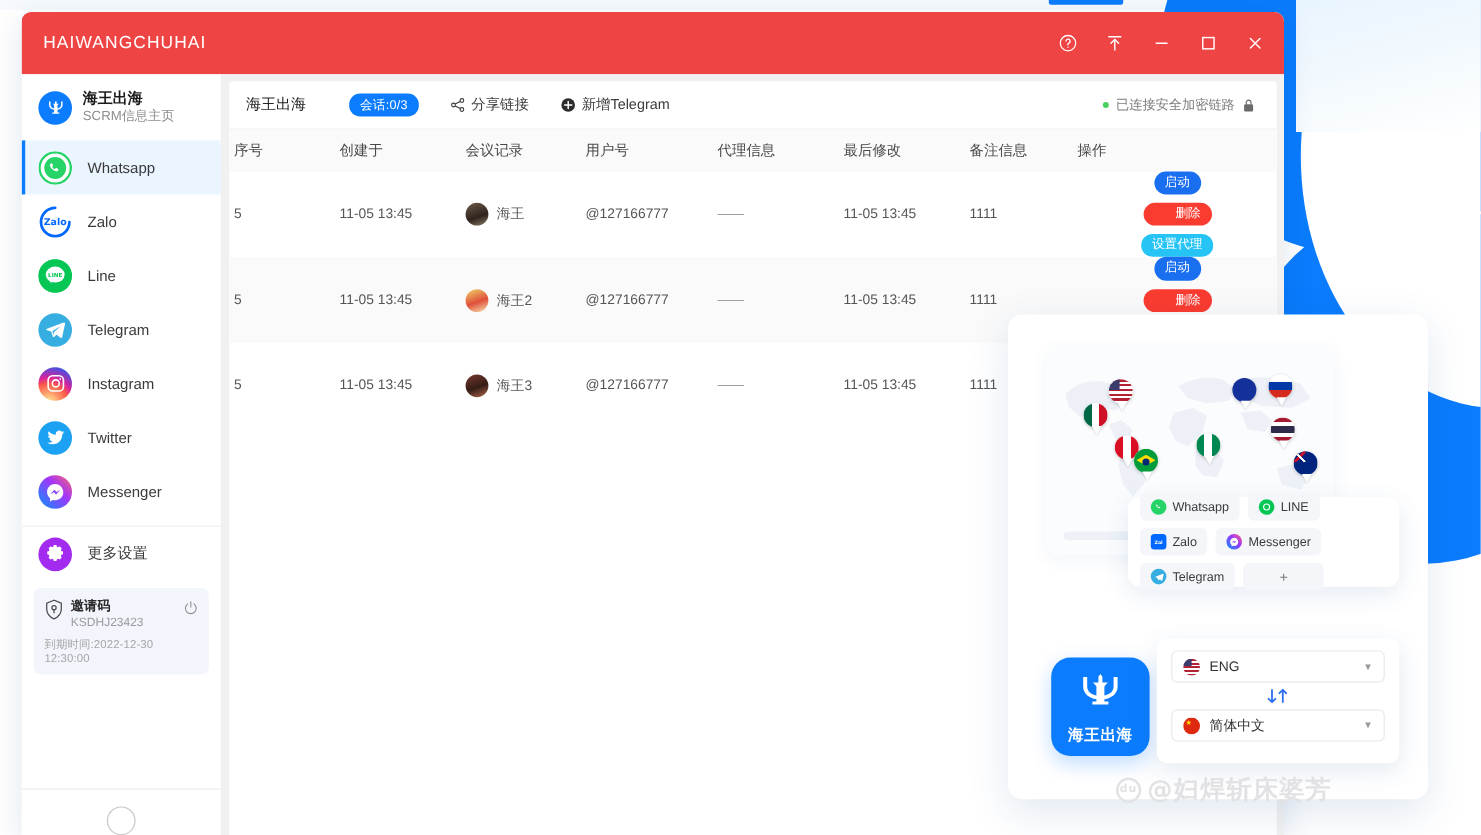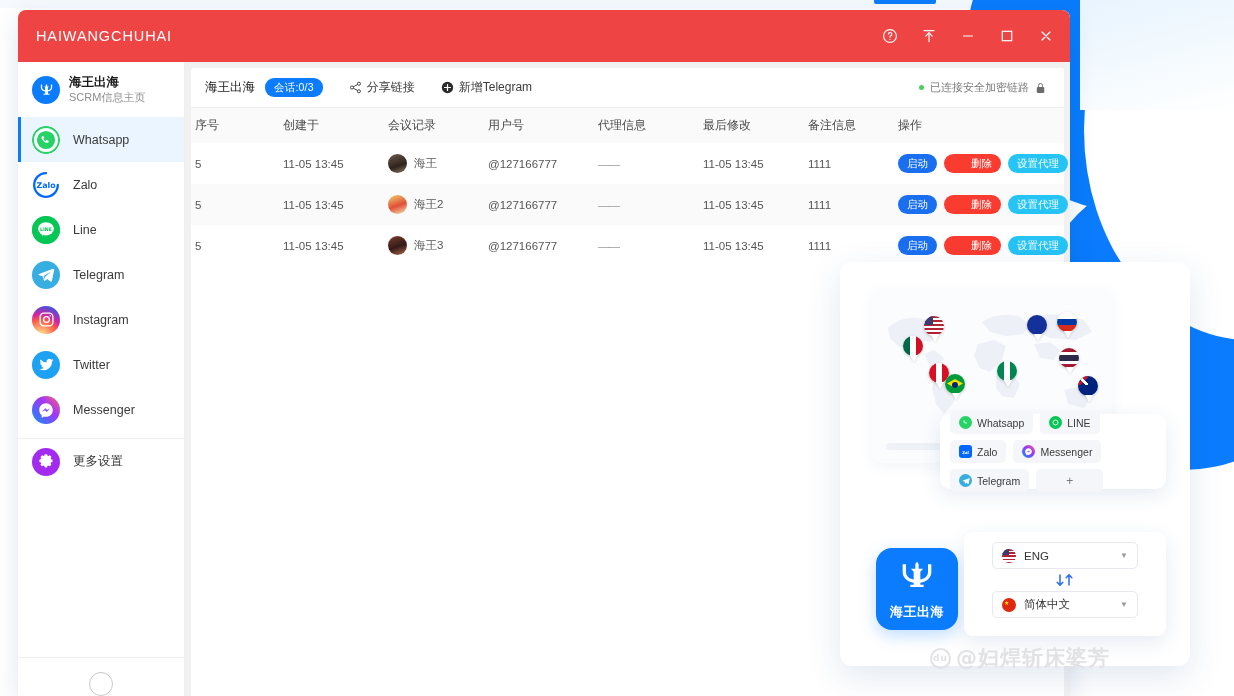--- a/index.html
+++ b/index.html
@@ -133,21 +133,21 @@
   #content { flex:1 1 auto; background:#F1F1F1; padding:6px 6px 0 6px; }
   #content-card { background:#fff; height:100%; border-radius:3px; }
 
   #toolbar {
     height:40px; display:flex; align-items:center; padding:0 18px 0 14px; gap:0;
     border-bottom:1px solid #F0F0F0;
   }
   .tb-title { font-size:12.5px; color:#222; margin-right:10px; }
   .tb-badge {
     background:#0A7CFD; color:#fff; font-size:10.5px; border-radius:9px;
-    padding:2.5px 9px; letter-spacing:.2px;
+    padding:2.5px 9px; letter-spacing:.2px;margin-left:26px;
   }
   .tb-action {
     display:flex; align-items:center; gap:5px; font-size:12px; color:#3c3c3c;
     margin-left:26px; cursor:pointer;
   }
   .tb-spacer { flex:1 1 auto; }
   .secure {
     display:flex; align-items:center; gap:6px; font-size:11px; color:#7b7b7b;
   }
   .dot-green { width:5px; height:5px; border-radius:50%; background:#4BD05F; }
@@ -161,21 +161,21 @@
   tbody td {
     height:41px; font-size:11.5px; color:#555; padding:0 0 0 4px; vertical-align:middle;
   }
   tbody tr.alt { background:#FAFAFA; }
   .cell-user { display:flex; align-items:center; gap:7px; }
   .avatar { width:19px; height:19px; border-radius:50%; flex:none; }
   .av1 { background:linear-gradient(160deg,#6d5a4c,#2e241d 60%,#8c7a66); }
   .av2 { background:linear-gradient(160deg,#f0d36a,#e04f3a 55%,#f7e6b0); }
   .av3 { background:linear-gradient(160deg,#7a3b2e,#341c16 55%,#b06a4e); }
   .dash { color:#9a9a9a; letter-spacing:-1px; }
-  .ops { display:flex; gap:7px; align-items:center; }
+  .ops { display:flex; gap:7px; align-items:center;flex-direction:column; }
   .pill {
     color:#fff; font-size:10.5px; border-radius:10px; padding:3px 9px; cursor:pointer;
     white-space:nowrap; line-height:1.25;
   }
   .pill-start { background:#1A6FF0; }
   .pill-del   { background:#FA3B30;padding-left:27px; }
   .pill-proxy { background:#26C3F5; }
 
   
   #promo {
@@ -229,21 +229,21 @@
     display:flex; flex-direction:column; align-items:center; justify-content:center;
     box-shadow:0 6px 16px rgba(10,124,253,.25);
   }
   #logo-badge .lg-name {
     color:#fff; font-size:13px; font-weight:700; letter-spacing:.5px; margin-top:2px;
   }
   #lang-card {
     position:absolute; left:124px; top:270px; width:202px; height:104px;
     background:#fff; border-radius:9px;
     box-shadow:0 6px 20px rgba(40,90,160,.12);
-    padding:10px 28px;
+    padding:10px 12px;
   }
   .lang-sel {
     height:27px; border:1px solid #E6E9EF; border-radius:5px;
     display:flex; align-items:center; gap:8px; padding:0 9px;
     font-size:11.5px; color:#333; cursor:pointer;
   }
   .lang-flag { width:14px; height:14px; border-radius:50%; flex:none; overflow:hidden; position:relative; }
   .lang-caret { margin-left:auto; color:#9a9a9a; font-size:8px; }
   .lang-swap {
     height:22px; display:flex; align-items:center; justify-content:center; gap:4px;
@@ -406,20 +406,42 @@
 
         <div class="nav-item">
           <div class="nav-ico ic-gear">
             <svg width="16" height="16" viewBox="0 0 24 24" fill="#fff">
               <path d="M12 8.2A3.8 3.8 0 1 0 12 15.8 3.8 3.8 0 0 0 12 8.2zm9-.1-1.3-.2a7.8 7.8 0 0 0-.7-1.7l.8-1.1a.9.9 0 0 0-.1-1.2l-1.6-1.6a.9.9 0 0 0-1.2-.1l-1.1.8a7.8 7.8 0 0 0-1.7-.7L13.9 1a.9.9 0 0 0-.9-.8h-2.2a.9.9 0 0 0-.9.8l-.2 1.3a7.8 7.8 0 0 0-1.7.7l-1.1-.8a.9.9 0 0 0-1.2.1L4.1 4a.9.9 0 0 0-.1 1.2l.8 1.1a7.8 7.8 0 0 0-.7 1.7L2.8 8.2a.9.9 0 0 0-.8.9v2.2a.9.9 0 0 0 .8.9l1.3.2c.2.6.4 1.1.7 1.7l-.8 1.1a.9.9 0 0 0 .1 1.2l1.6 1.6a.9.9 0 0 0 1.2.1l1.1-.8c.5.3 1.1.5 1.7.7l.2 1.3a.9.9 0 0 0 .9.8h2.2a.9.9 0 0 0 .9-.8l.2-1.3c.6-.2 1.2-.4 1.7-.7l1.1.8a.9.9 0 0 0 1.2-.1l1.6-1.6a.9.9 0 0 0 .1-1.2l-.8-1.1c.3-.5.5-1.1.7-1.7l1.3-.2a.9.9 0 0 0 .8-.9V9a.9.9 0 0 0-.8-.9z"></path>
             </svg>
           </div>
           <div class="nav-label">更多设置</div>
         </div>
 
+        <div id="invite-card">
+          <div class="inv-row">
+            <div style="flex:none;margin-top:1px;">
+              <svg width="16" height="18" viewBox="0 0 20 22" fill="none" stroke="#4a4a4a" stroke-width="1.3">
+                <path d="M10 1.3 2.4 4.3v6c0 5 3.2 8.3 7.6 10.4 4.4-2.1 7.6-5.4 7.6-10.4v-6z"></path>
+                <circle cx="10" cy="9" r="2.2"></circle>
+                <path d="M10 11.2v3.2" stroke-linecap="round"></path>
+              </svg>
+            </div>
+            <div>
+              <div class="inv-title">邀请码</div>
+              <div class="inv-code">KSDHJ23423</div>
+            </div>
+          </div>
+          <div class="inv-power">
+            <svg width="14" height="14" viewBox="0 0 20 20" fill="none" stroke="#8e8e8e" stroke-width="1.3" stroke-linecap="round">
+              <path d="M6.3 4.6a6.4 6.4 0 1 0 7.4 0"></path>
+              <path d="M10 2v6.2"></path>
+            </svg>
+          </div>
+          <div class="inv-expire">到期时间:2022-12-30 12:30:00</div>
+        </div>
 
       </div>
 
       <div id="sidebar-footer">
         <div class="collapse-btn">
           
         </div>
       </div>
     </div>
 

